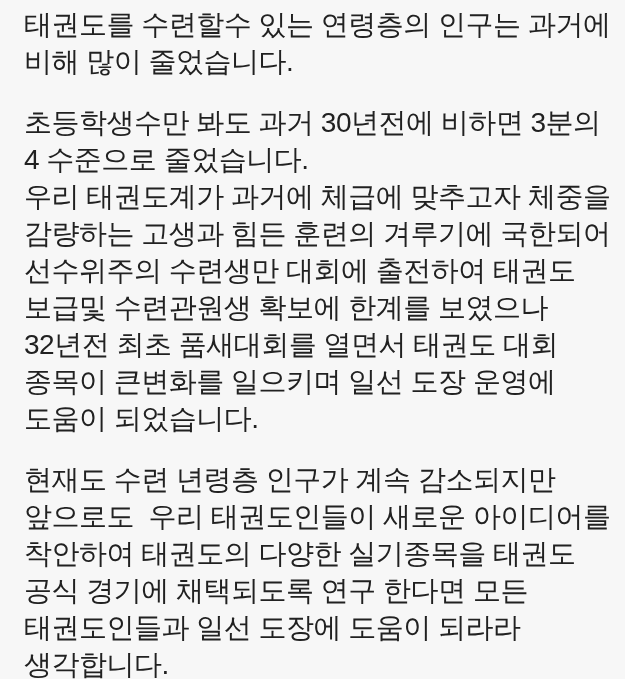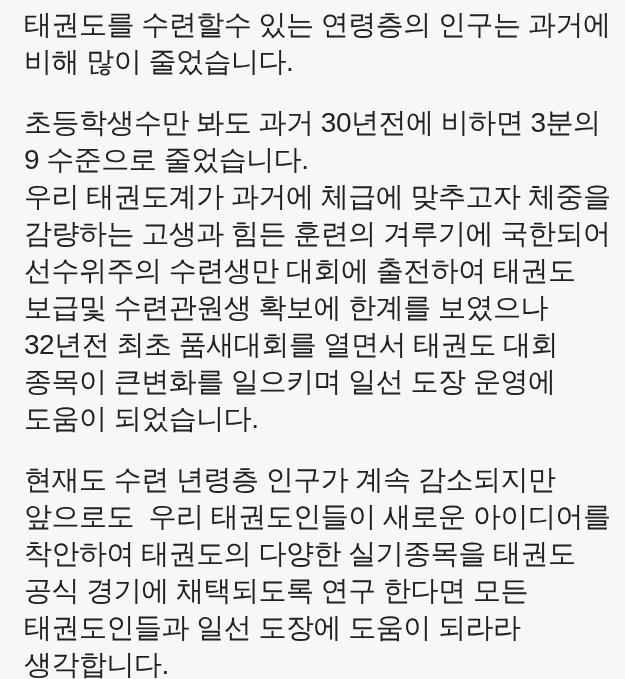--- a/index.html
+++ b/index.html
@@ -32,21 +32,21 @@
     margin-bottom: 0;
   }
 </style>
 </head>
 <body>
 
 <main class="doc">
   <p>태권도를 수련할수 있는 연령층의 인구는 과거에
 비해 많이 줄었습니다.</p>
   <p>초등학생수만 봐도 과거 30년전에 비하면 3분의
-9 수준으로 줄었습니다.
+4 수준으로 줄었습니다.
 우리 태권도계가 과거에 체급에 맞추고자 체중을
 감량하는 고생과 힘든 훈련의 겨루기에 국한되어
 선수위주의 수련생만 대회에 출전하여 태권도
 보급및 수련관원생 확보에 한계를 보였으나
 32년전 최초 품새대회를 열면서 태권도 대회
 종목이 큰변화를 일으키며 일선 도장 운영에
 도움이 되었습니다.</p>
   <p>현재도 수련 년령층 인구가 계속 감소되지만
 앞으로도&nbsp; 우리 태권도인들이 새로운 아이디어를
 착안하여 태권도의 다양한 실기종목을 태권도

